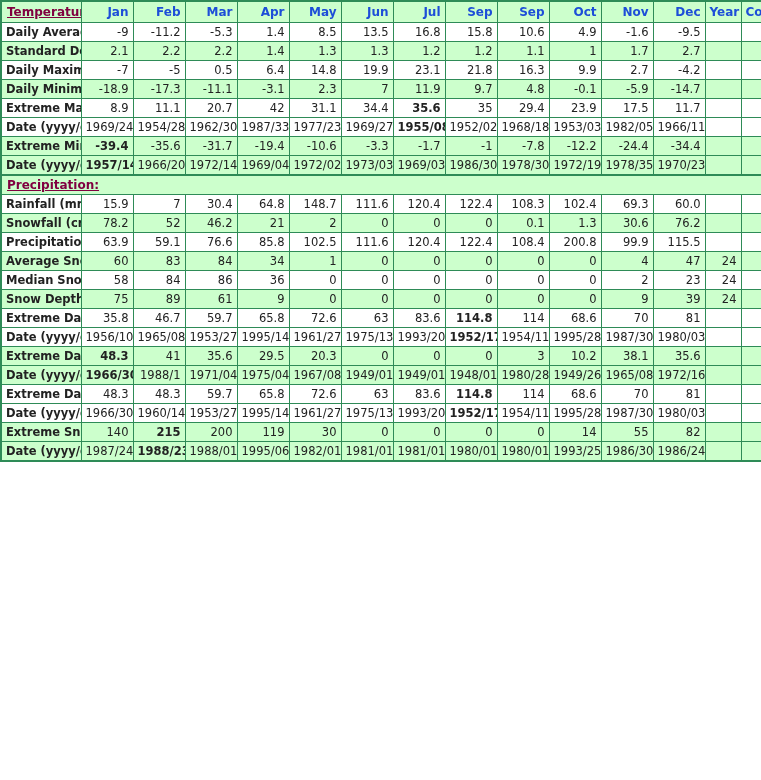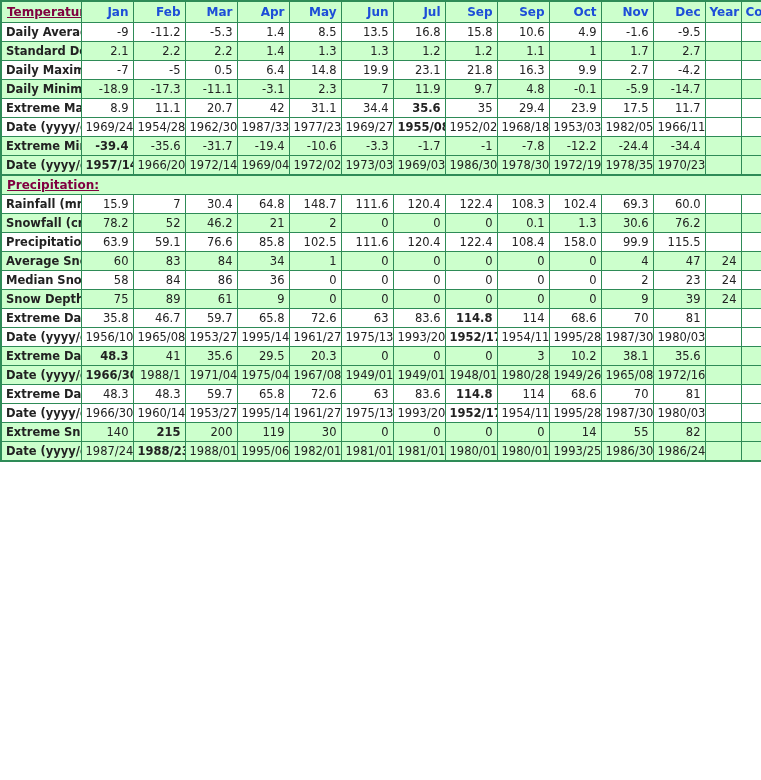--- a/index.html
+++ b/index.html
@@ -297,21 +297,21 @@
         <td class="rowlabel">Precipitation (mm)</td>
         <td class="val">63.9</td>
         <td class="val">59.1</td>
         <td class="val">76.6</td>
         <td class="val">85.8</td>
         <td class="val">102.5</td>
         <td class="val">111.6</td>
         <td class="val">120.4</td>
         <td class="val">122.4</td>
         <td class="val">108.4</td>
-        <td class="val">158.0</td>
+        <td class="val">200.8</td>
         <td class="val">99.9</td>
         <td class="val">115.5</td>
         <td class="val"></td>
         <td class="val">A</td>
       </tr>
       <tr class="green">
         <td class="rowlabel">Average Snow Depth (cm)</td>
         <td class="val">60</td>
         <td class="val">83</td>
         <td class="val">84</td>

